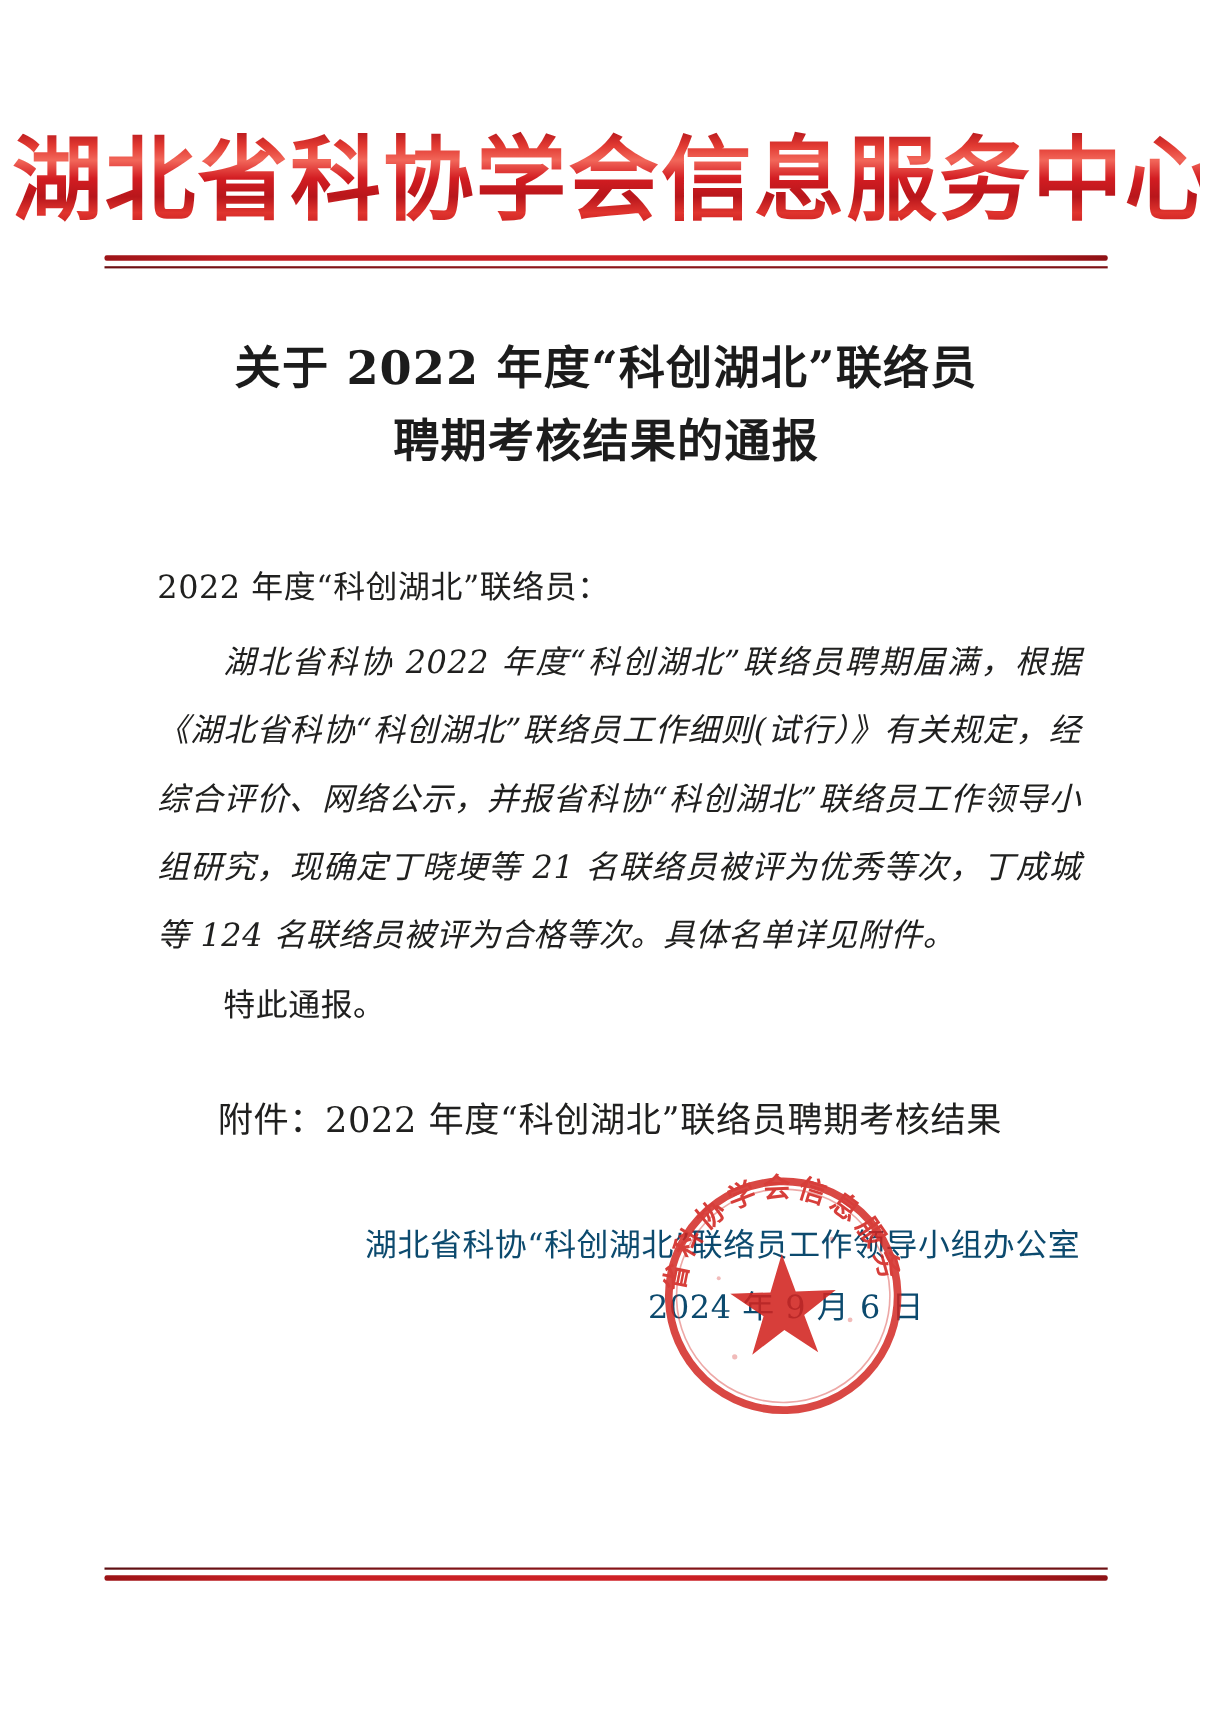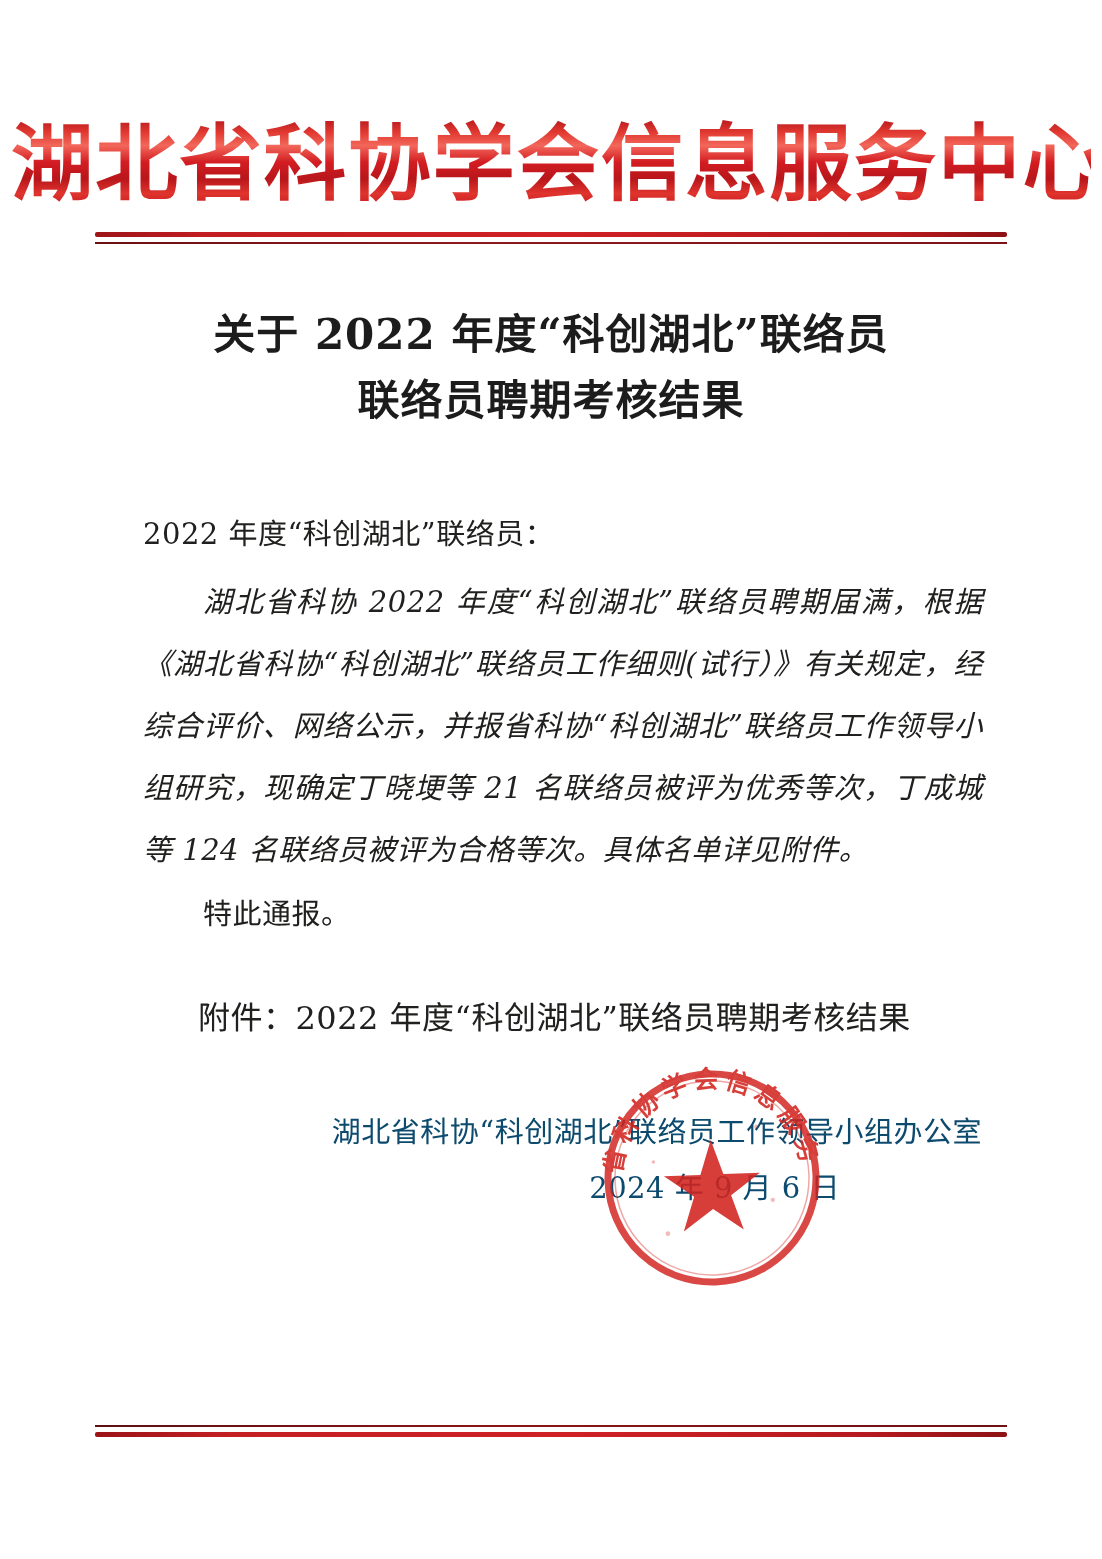--- a/index.html
+++ b/index.html
@@ -206,21 +206,21 @@
     <div class="masthead-title">湖北省科协学会信息服务中心</div>
   </div>
 
   <div class="masthead-rule">
     <div class="bar-thick"></div>
     <div class="bar-thin"></div>
   </div>
 
   <div class="doc-title">
     <div class="doc-title-line">关于 2022 年度“科创湖北”联络员</div>
-    <div class="doc-title-line">联络员聘期考核结果</div>
+    <div class="doc-title-line">聘期考核结果的通报</div>
   </div>
 
   <div class="body-block">
     <div class="salutation">2022 年度“科创湖北”联络员：</div>
     <div class="para">湖北省科协 2022 年度“科创湖北”联络员聘期届满，根据《湖北省科协“科创湖北”联络员工作细则(试行）》有关规定，经综合评价、网络公示，并报省科协“科创湖北”联络员工作领导小组研究，现确定丁晓埂等 21 名联络员被评为优秀等次，丁成城等 124 名联络员被评为合格等次。具体名单详见附件。</div>
     <div class="para-short">特此通报。</div>
   </div>
 
   <div class="attachment">附件：2022 年度“科创湖北”联络员聘期考核结果</div>
 

